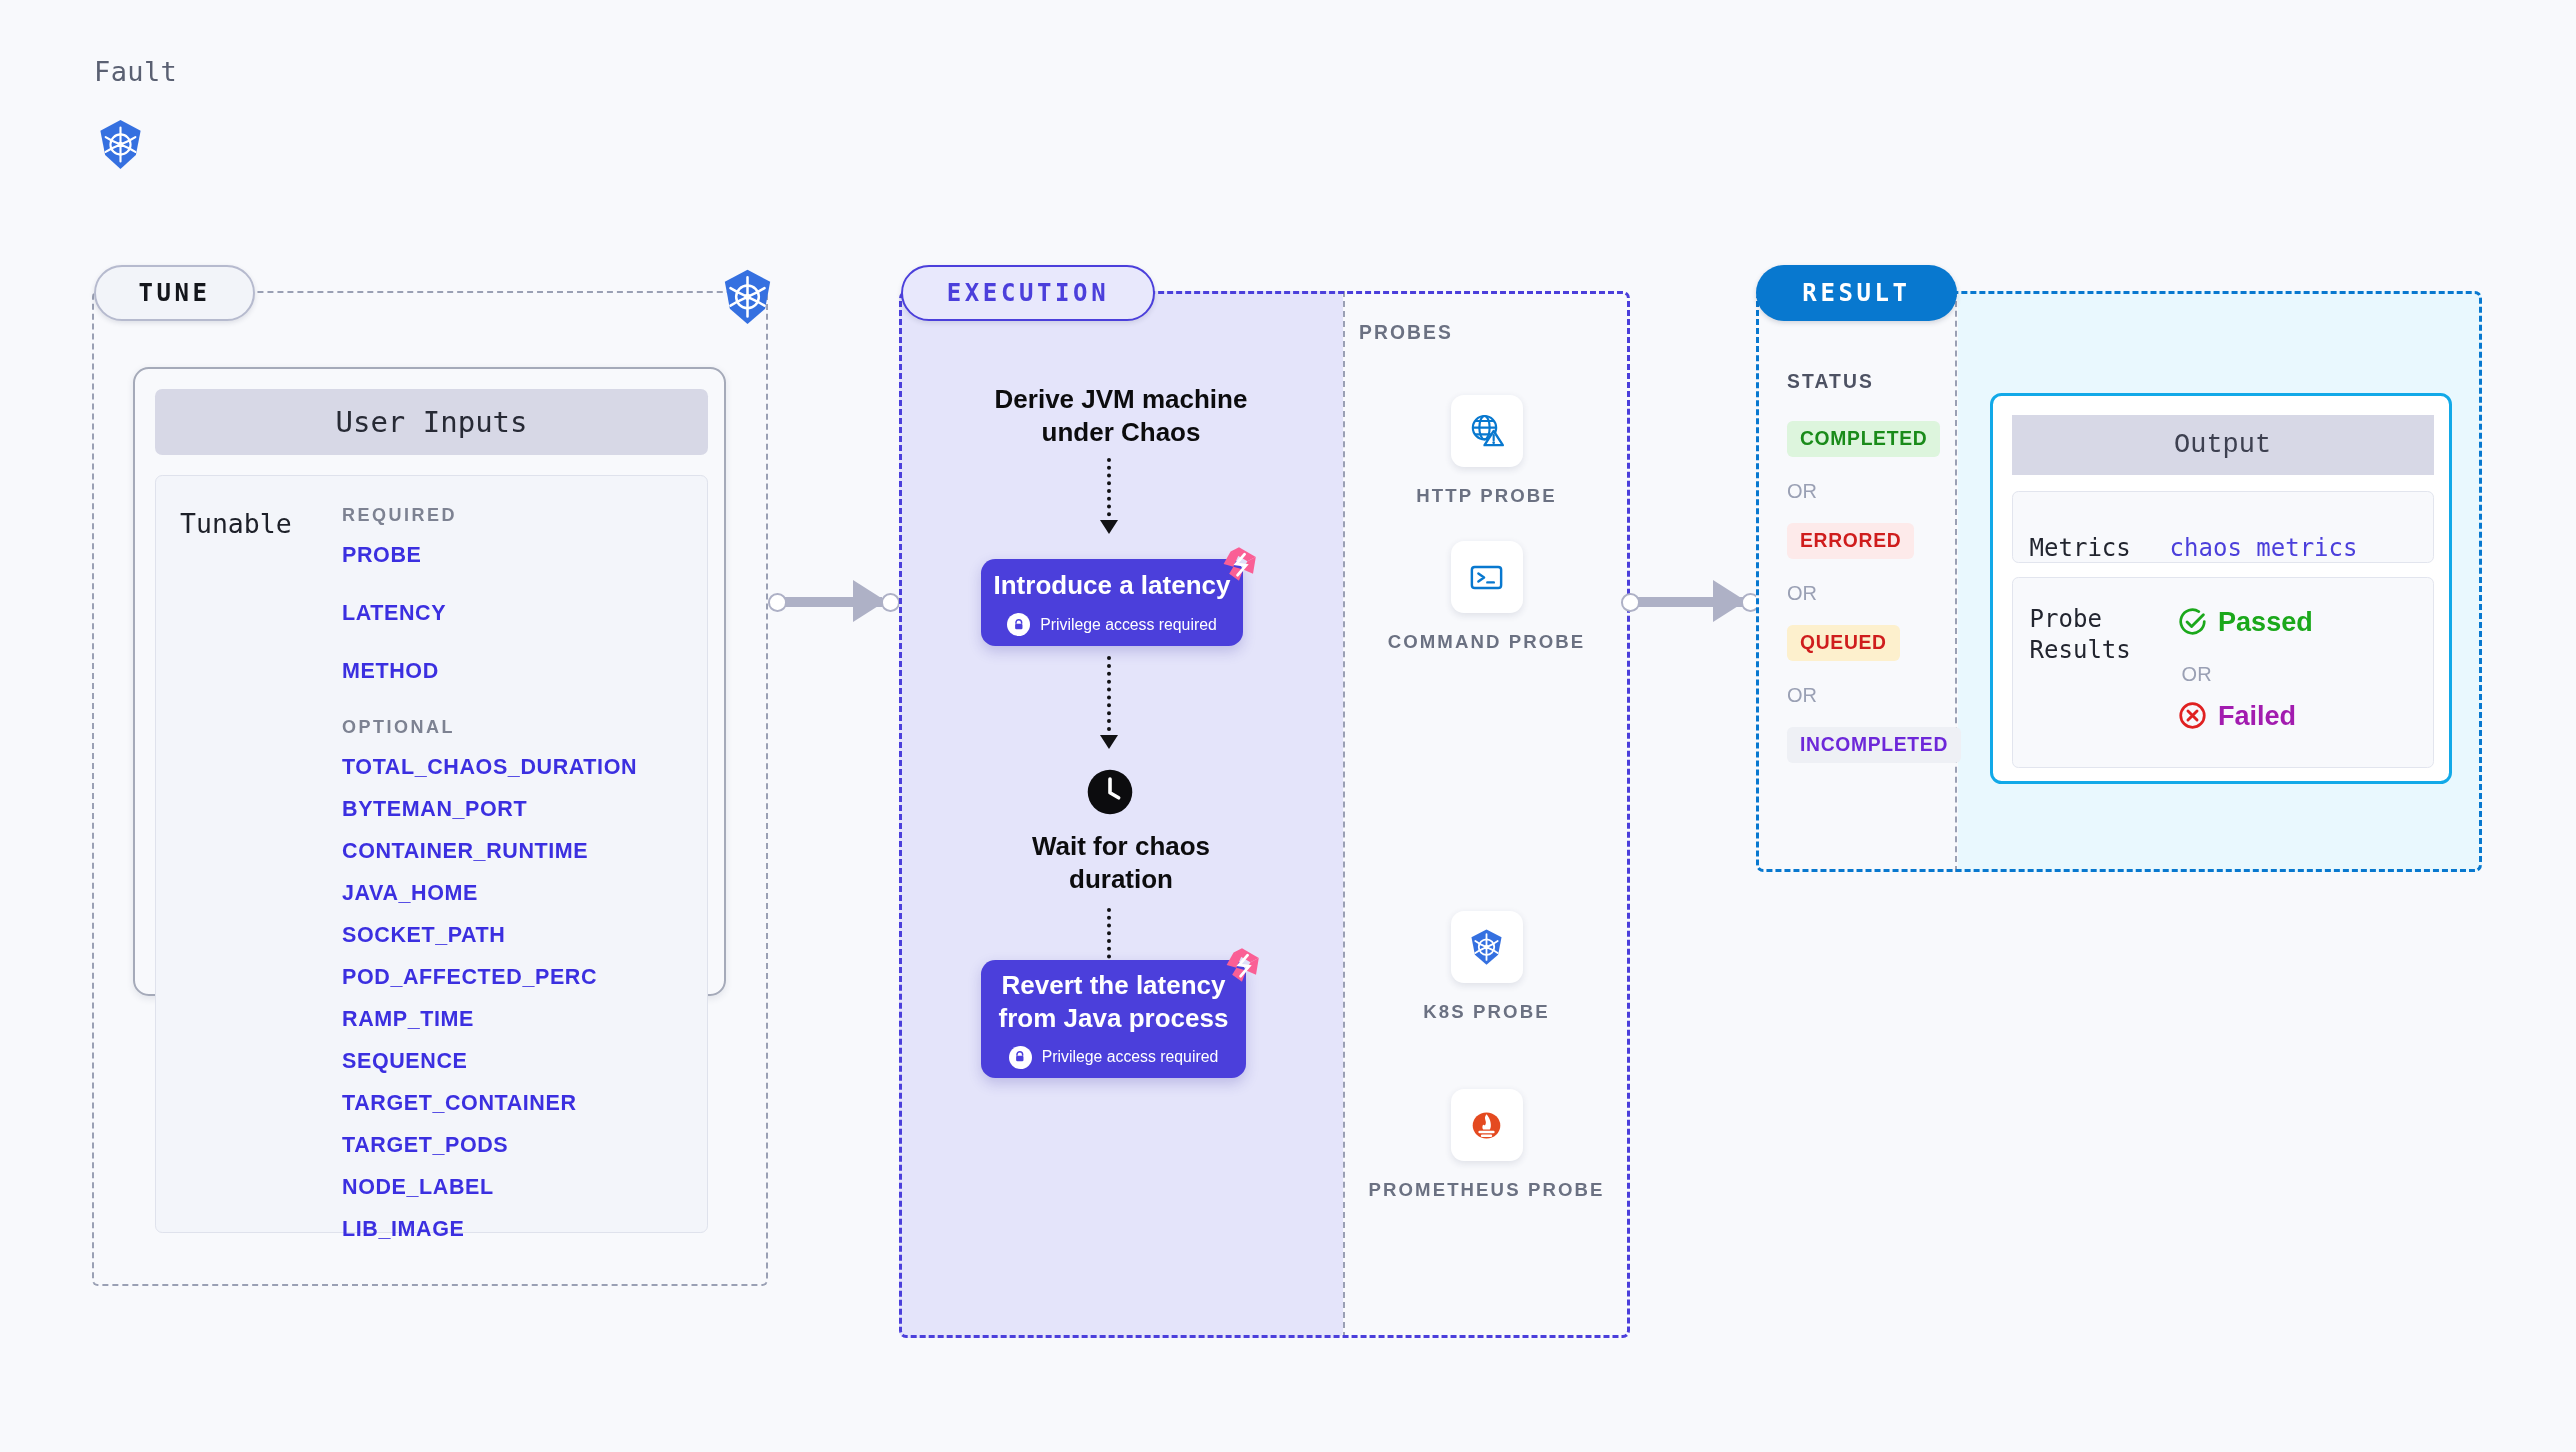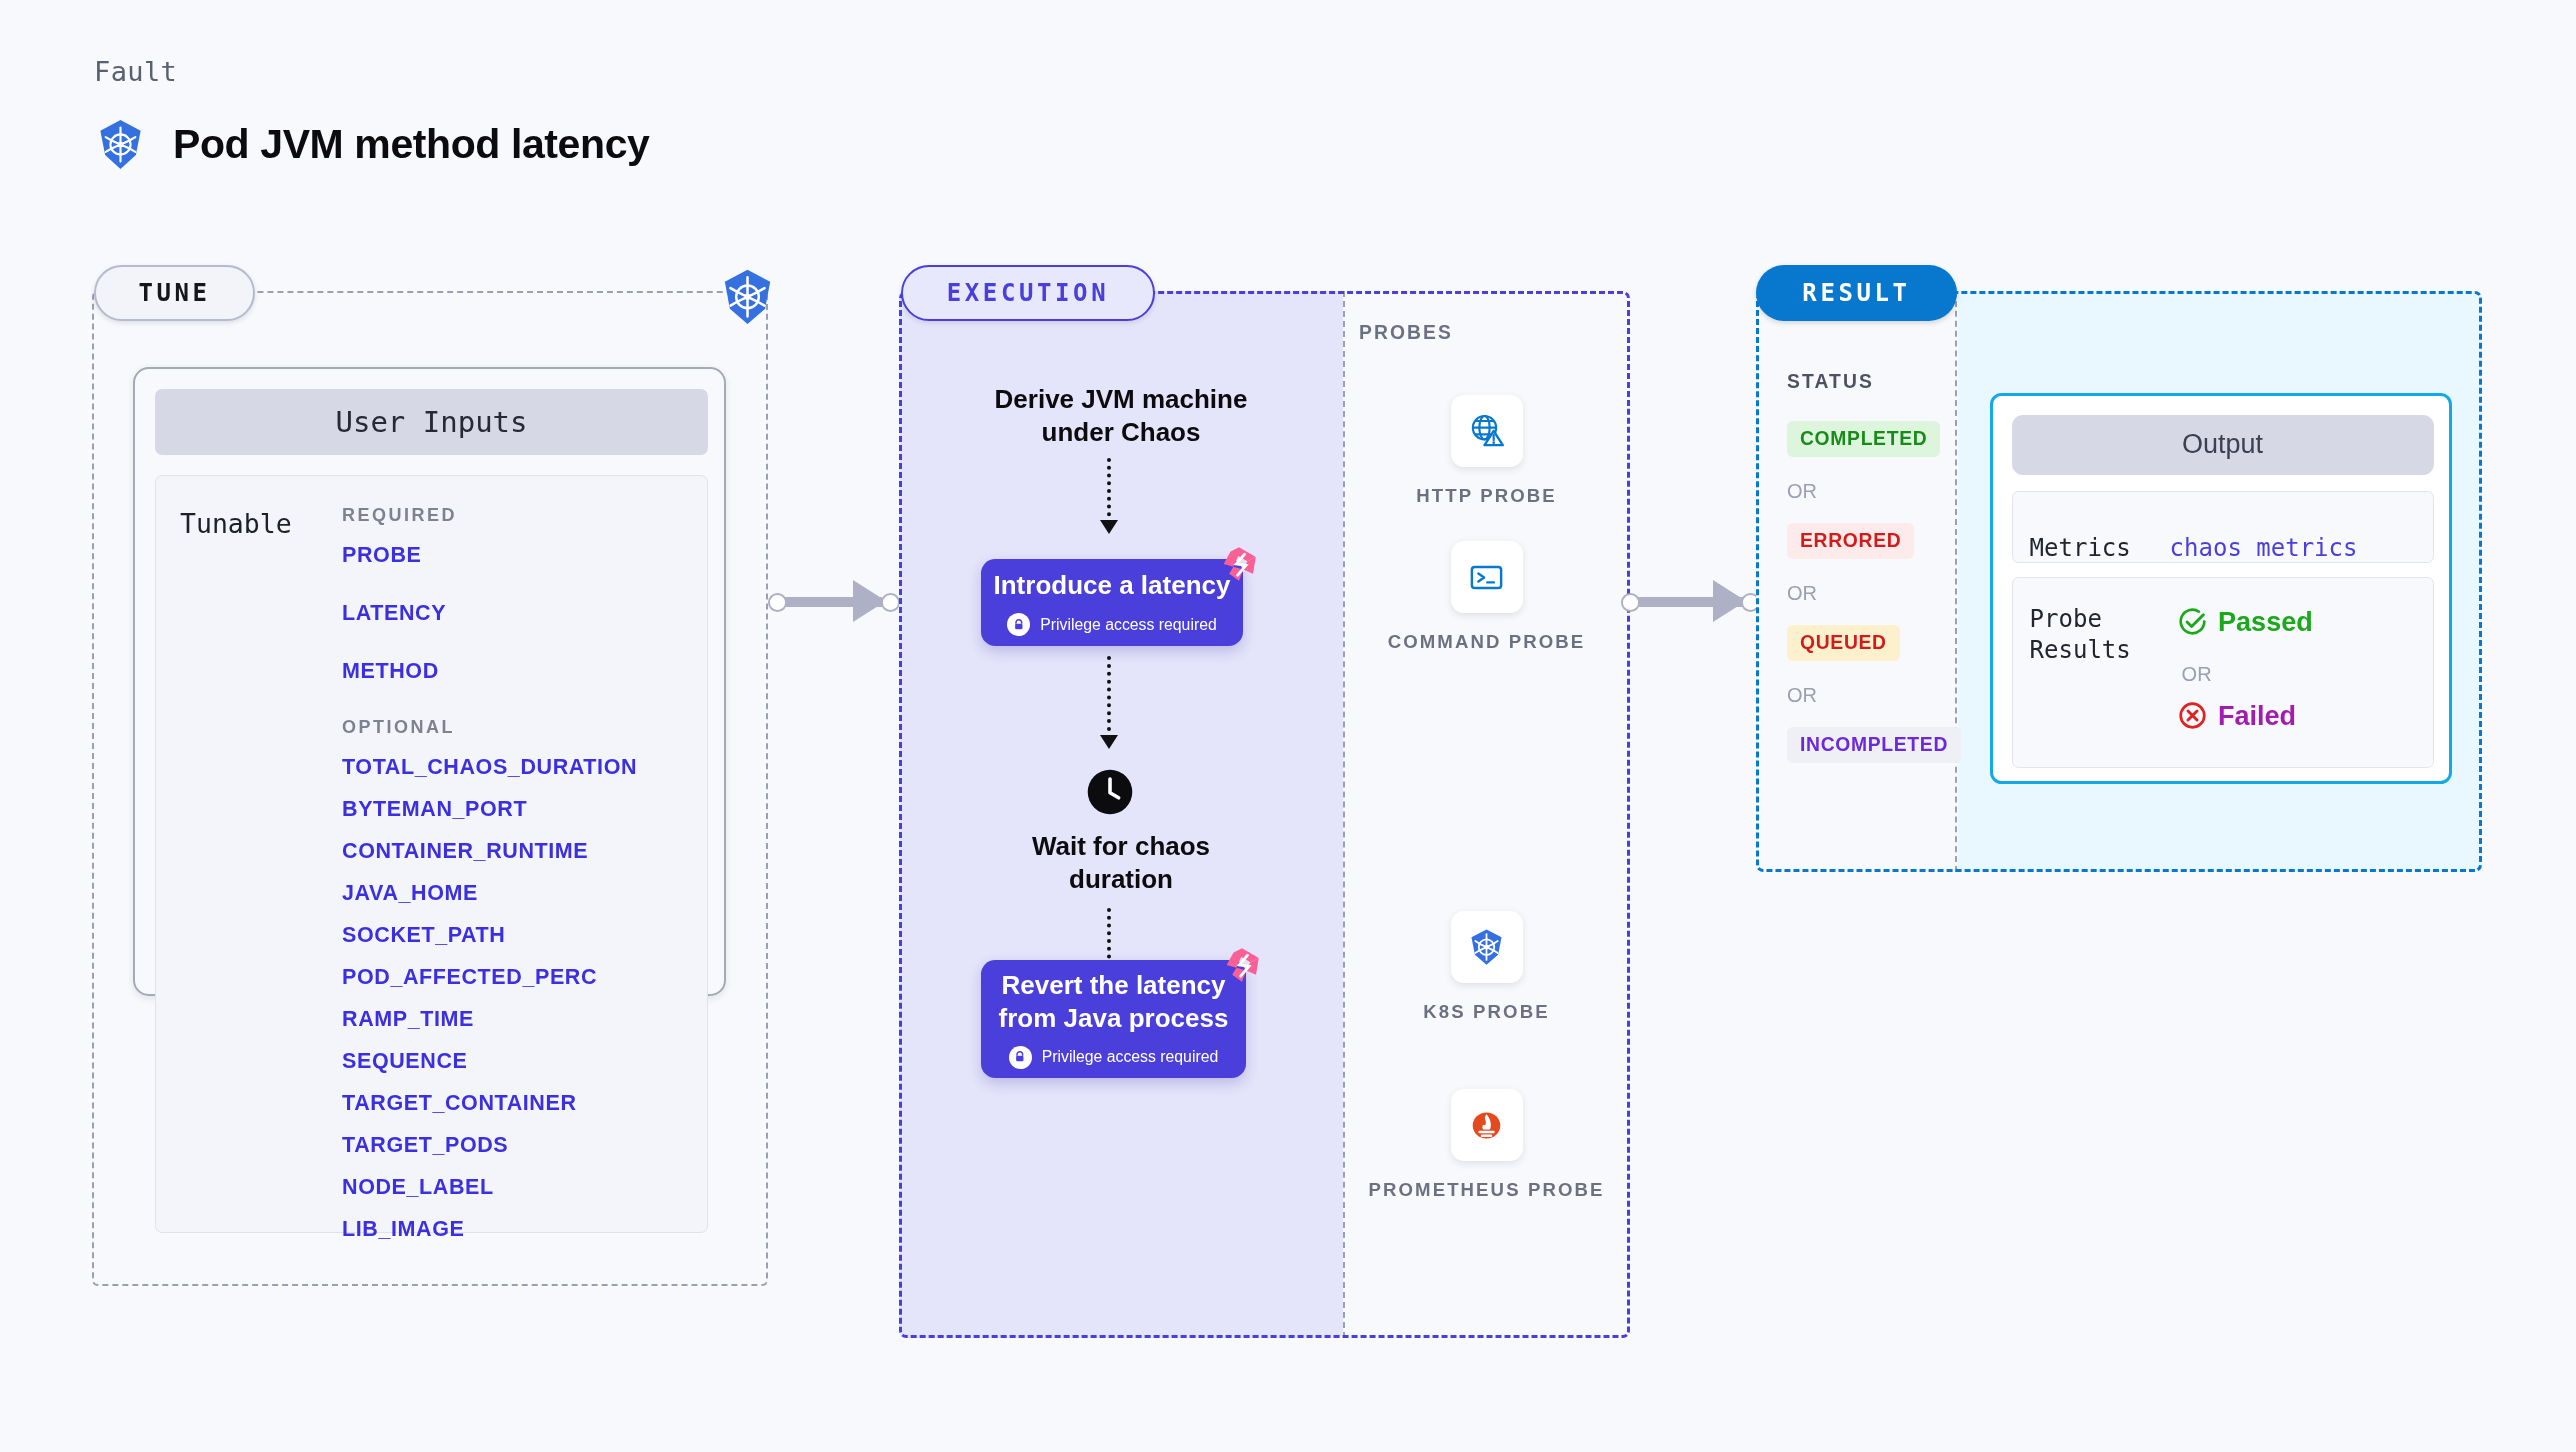--- a/index.html
+++ b/index.html
@@ -164,23 +164,23 @@
     padding: 7.2px 13px; font-size: 19.3px; font-weight: bold; letter-spacing: 0.7px;
   }
   .or-text { position: absolute; left: 1787px; font-size: 20px; color: #9aa0b4; }
 
   .output-card {
     position: absolute; left: 1990px; top: 393px; width: 462px; height: 391px;
     background: #ffffff; border: 3.6px solid #12a9e8; border-radius: 11.5px;
   }
   .output-header {
     position: absolute; left: 18.6px; top: 18.6px; width: 422px; height: 60px;
-    background: #d7d8e6; border-radius: 11px;
+    background: #d7d8e6; border-radius: 0;
     display: flex; align-items: center; justify-content: center;
-    font-family: Liberation Sans, sans-serif; font-size: 27px; color: #3d4050;
+    font-family: Liberation Mono, monospace; font-size: 27px; color: #3d4050;
   }
   .metrics-box {
     position: absolute; left: 18.6px; top: 95px; width: 422px; height: 72px;
     background: #f8f9fc; border: 1.4px solid #e2e5ee; border-radius: 6.4px;
     display: flex; align-items: flex-end;
   }
   .metrics-label {
     margin-left: 17px; width: 140px;
     font-family: "DejaVu Sans Mono", monospace; font-size: 24px; color: #22252f;
   }
@@ -221,21 +221,20 @@
       <svg viewBox="0 0 100 100" width="53" height="53">
         <polygon points="50,4 88,24 79,70 50,96 21,70 12,24" fill="#3570e0"></polygon>
         <g stroke="#fff" stroke-width="4" fill="none" stroke-linecap="round">
           <circle cx="50" cy="50" r="19"></circle>
           <path d="M50 18 L50 31 M50 69 L50 82 M22 36 L34 43 M66 57 L78 64 M22 64 L34 57 M66 43 L78 36"></path>
           <path d="M50 50 L50 31 M50 50 L34 43 M50 50 L34 57 M50 50 L50 69 M50 50 L66 57 M50 50 L66 43"></path>
         </g>
         <circle cx="50" cy="50" r="5" fill="#fff"></circle>
       </svg>
     </span>
-    <span class="page-title">Pod JVM method latency</span>
   </div>
 
   <div class="tune-region"></div>
   <div class="pill pill-tune">TUNE</div>
   <span class="k8s-edge-badge">
     <svg viewBox="0 0 100 100" width="63" height="63">
       <polygon points="50,6 86,25 78,68 50,92 22,68 14,25" fill="#3570e0"></polygon>
       <g stroke="#fff" stroke-width="4" fill="none" stroke-linecap="round">
         <circle cx="50" cy="49" r="18"></circle>
         <path d="M50 18 L50 31 M50 67 L50 80 M23 35 L35 42 M65 56 L77 63 M23 63 L35 56 M65 42 L77 35"></path>

